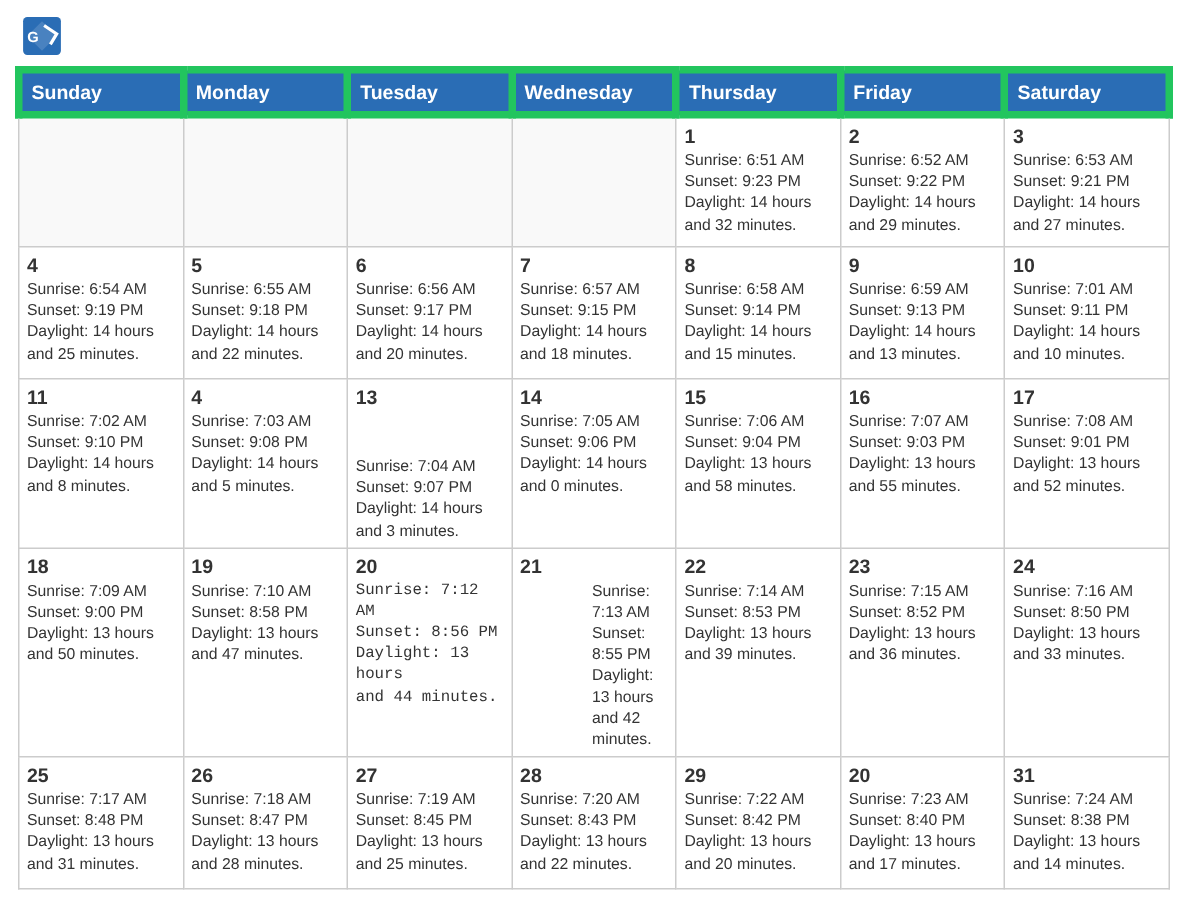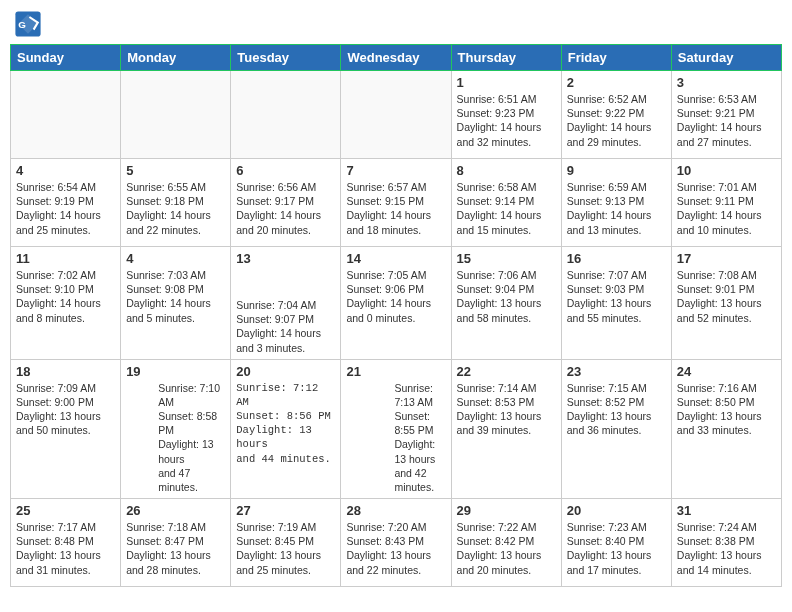--- a/index.html
+++ b/index.html
@@ -52,21 +52,21 @@
       border-collapse: collapse;
       border: 1px solid #ccc;
     }
     .day-header {
       background-color: #2a6db5;
       color: white;
       text-align: left;
       padding: 5px 6px;
       font-size: 13px;
       font-weight: bold;
-      border: 1px solid #22c55e;
+      border: 5px solid #22c55e;
     }
     .calendar-cell {
       vertical-align: top;
       border: 1px solid #ccc;
       padding: 4px 5px;
       width: calc(100% / 7);
       min-height: 80px;
       background: #fff;
     }
     .calendar-cell.empty {
@@ -256,21 +256,21 @@
       <tr class="week-row">
         <td class="calendar-cell">
           <div class="cell-date">18</div>
           <div class="cell-info" style="white-space: pre-line;">Sunrise: 7:09 AM
 Sunset: 9:00 PM
 Daylight: 13 hours
 and 50 minutes.</div>
         </td>
         <td class="calendar-cell">
           <div class="cell-date">19</div>
-          <div class="cell-info" style="white-space: pre-line; margin-left: 32px;">Sunrise: 7:10 AM
+          <div class="cell-info" style="white-space: pre-line;">Sunrise: 7:10 AM
 Sunset: 8:58 PM
 Daylight: 13 hours
 and 47 minutes.</div>
         </td>
         <td class="calendar-cell">
           <div class="cell-date">20</div>
           <div class="cell-info" style="white-space: pre-line; font-family: Liberation Mono, monospace;">Sunrise: 7:12 AM
 Sunset: 8:56 PM
 Daylight: 13 hours
 and 44 minutes.</div>

